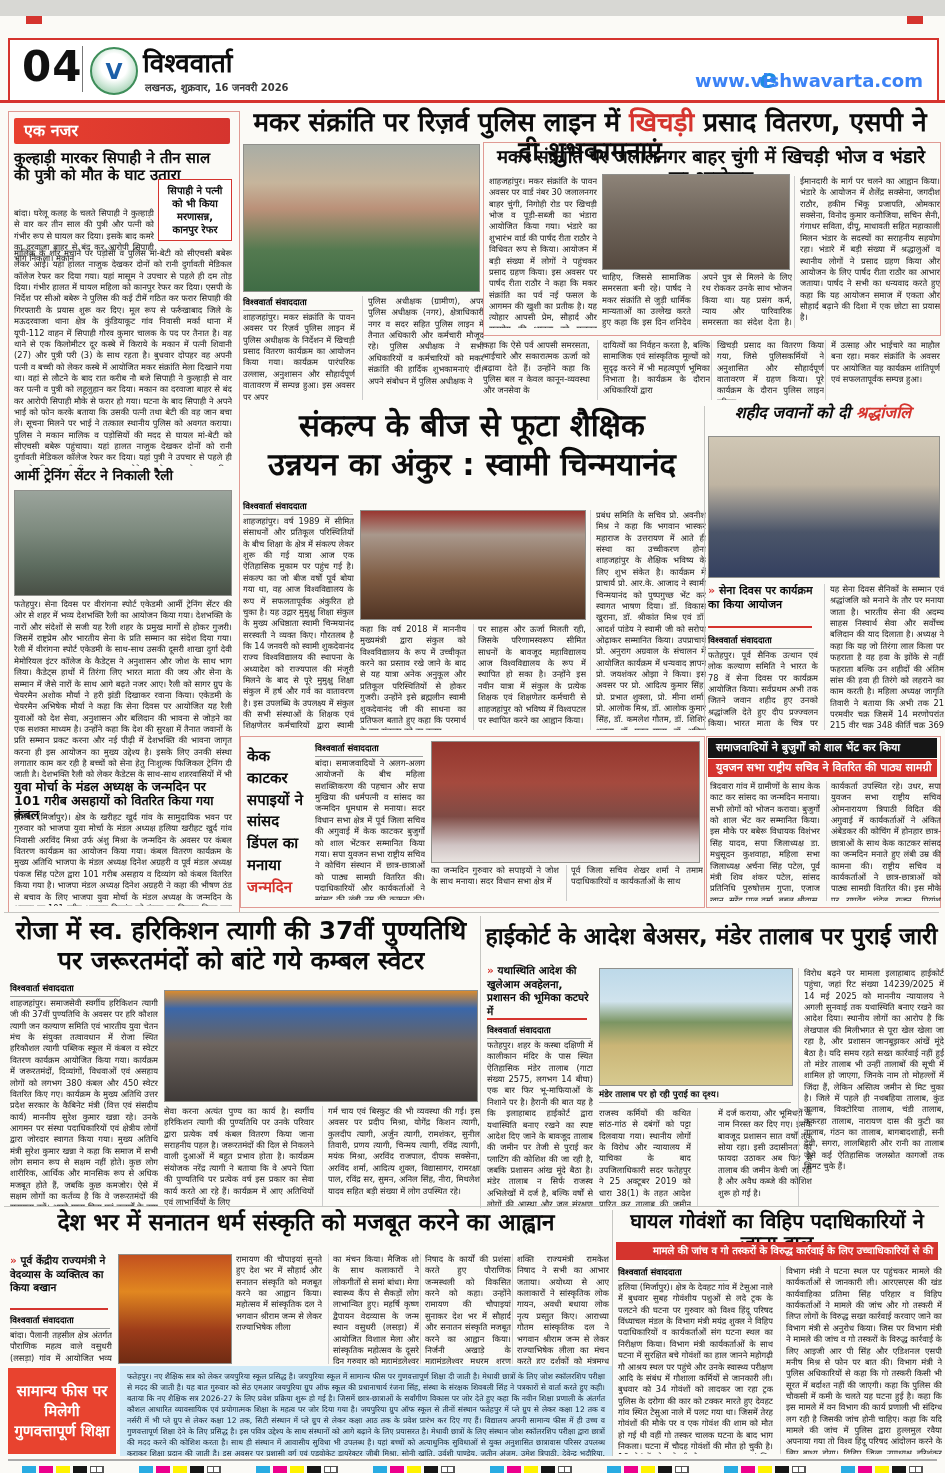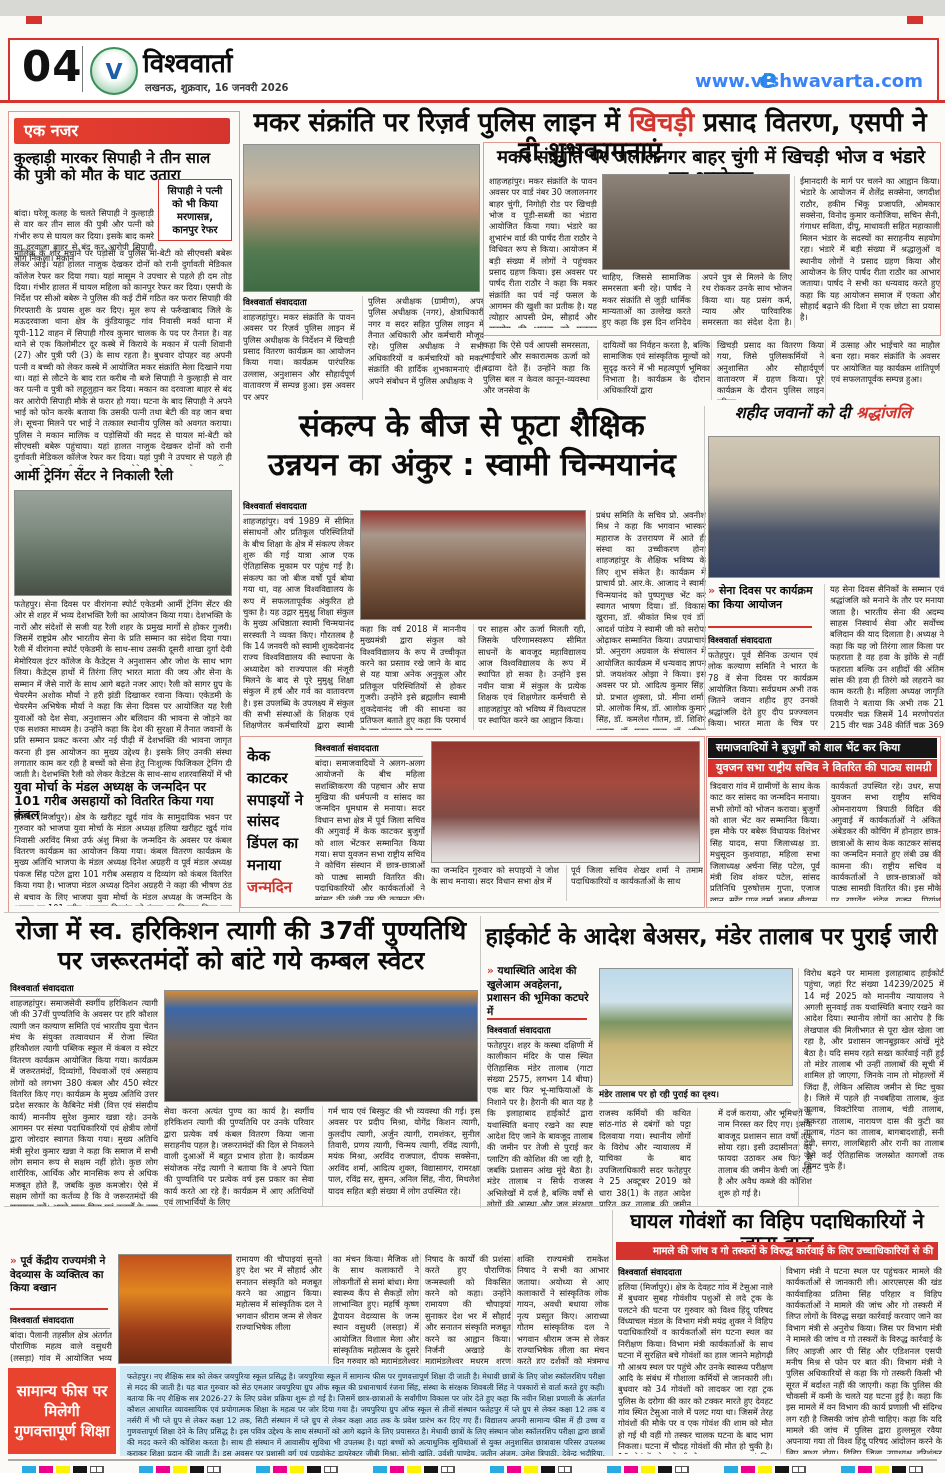--- a/index.html
+++ b/index.html
@@ -188,20 +188,21 @@
   <div class="hr" style="left:487px;top:1002px;width:100px;background:#d5342e;height:2px;"></div>
   <div class="byl" style="left:487px;top:1008px;width:104px;">विश्ववार्ता संवाददाता</div>
   <div class="col" style="left:487px;top:1024px;width:106px;height:166px;overflow:hidden;">फतेहपुर। शहर के कस्बा दक्षिणी में कालीकान मंदिर के पास स्थित ऐतिहासिक मंडेर तालाब (गाटा संख्या 2575, लगभग 14 बीघा) एक बार फिर भू-माफियाओं के निशाने पर है। हैरानी की बात यह है कि इलाहाबाद हाईकोर्ट द्वारा यथास्थिति बनाए रखने का स्पष्ट आदेश दिए जाने के बावजूद तालाब की जमीन पर तेजी से पुराई कर प्लाटिंग की कोशिश की जा रही है, जबकि प्रशासन आंख मूंदे बैठा है। मंडेर तालाब न सिर्फ राजस्व अभिलेखों में दर्ज है, बल्कि वर्षों से लोगों की आस्था और जल संरक्षण का केंद्र रहा है। देखरेख के अभाव में पहले तालाब को बदहाल किया गया, फिर</div>
   <div class="ph" id="ph-mander" style="left:599px;top:952px;width:192px;height:116px;"></div>
   <div class="capt" style="left:599px;top:1072px;width:192px;">मंडेर तालाब पर हो रही पुराई का दृश्य।</div>
   <div class="col" style="left:599px;top:1092px;width:92px;height:98px;overflow:hidden;">राजस्व कर्मियों की कथित सांठ-गांठ से दबंगों को पट्टा दिलवाया गया। स्थानीय लोगों के विरोध और न्यायालय में याचिका के बाद उपजिलाधिकारी सदर फतेहपुर ने 25 अक्टूबर 2019 को धारा 38(1) के तहत आदेश पारित कर तालाब की जमीन को पुनः तालाब खाते</div>
   <div class="col" style="left:697px;top:1092px;width:94px;height:98px;overflow:hidden;border-left:1px solid #ccc;padding-left:20px;">में दर्ज कराया, और भूमिधरों के नाम निरस्त कर दिए गए। इसके बावजूद प्रशासन सात वर्षों तक सोया रहा। इसी उदासीनता का फायदा उठाकर अब फिर से तालाब की जमीन केची जा रही है और अवैध कब्जे की कोशिश शुरू हो गई है।</div>
   <div class="col" style="left:798px;top:952px;width:140px;height:238px;overflow:hidden;border-left:1px solid #ccc;padding-left:5px;">विरोध बढ़ने पर मामला इलाहाबाद हाईकोर्ट पहुंचा, जहां रिट संख्या 14239/2025 में 14 मई 2025 को माननीय न्यायालय ने अगली सुनवाई तक यथास्थिति बनाए रखने का आदेश दिया। स्थानीय लोगों का आरोप है कि लेखपाल की मिलीभगत से पूरा खेल खेला जा रहा है, और प्रशासन जानबूझकर आंखें मूंदे बैठा है। यदि समय रहते सख्त कार्रवाई नहीं हुई तो मंडेर तालाब भी उन्हीं तालाबों की सूची में शामिल हो जाएगा, जिनके नाम तो मोहल्लों में जिंदा हैं, लेकिन अस्तित्व जमीन से मिट चुका है। जिले में पहले ही नथबहिया तालाब, कुंड तालाब, विक्टोरिया तालाब, चंडी तालाब, ककरहा तालाब, नारायण दास की कुटी का तालाब, गंठन का तालाब, बागबादशाही, सनी देवी, सगरा, लालबिहारी और रानी का तालाब जैसे कई ऐतिहासिक जलस्रोत कागजों तक सिमट चुके हैं।</div>
 
   <div class="hr" style="left:4px;top:1190px;width:935px;"></div>
+  <div class="hl center" style="left:4px;top:1194px;width:604px;font-size:23px;">देश भर में सनातन धर्म संस्कृति को मजबूत करने का आह्वान</div>
   <div class="hl" style="left:10px;top:1238px;width:102px;font-size:10.5px;line-height:1.3;">
     <span class="chev">» </span><span>पूर्व केंद्रीय राज्यमंत्री ने वेदव्यास के व्यक्तित्व का किया बखान</span>
   </div>
   <div class="hr" style="left:10px;top:1292px;width:98px;background:#d5342e;height:2px;"></div>
   <div class="byl" style="left:10px;top:1298px;width:100px;">विश्ववार्ता संवाददाता</div>
   <div class="col" style="left:10px;top:1314px;width:102px;height:34px;overflow:hidden;">बांदा। पैलानी तहसील क्षेत्र अंतर्गत पौराणिक महत्व वाले वसुधरी (लसड़ा) गांव में आयोजित भव्य सांस्कृतिक महोत्सव व मेला के दूसरे दिन पूर्व केंद्रीय राज्यमंत्री ने महर्षि वेदव्यास के व्यक्तित्व का बखान किया। उन्होंने</div>
   <div class="ph" id="ph-sanatan" style="left:118px;top:1238px;width:112px;height:108px;"></div>
   <div class="col" style="left:236px;top:1238px;width:86px;height:110px;overflow:hidden;">रामायण की चौपाइयां सुनते हुए देश भर में सौहार्द और सनातन संस्कृति को मजबूत करने का आह्वान किया। महोत्सव में सांस्कृतिक दल ने भगवान श्रीराम जन्म से लेकर राज्याभिषेक लीला</div>
   <div class="col" style="left:328px;top:1238px;width:86px;height:110px;overflow:hidden;border-left:1px solid #ccc;padding-left:4px;">का मंचन किया। मैजिक शो के साथ कलाकारों ने लोकगीतों से समां बांधा। मेगा स्वास्थ्य कैंप से सैकड़ों लोग लाभान्वित हुए। महर्षि कृष्ण द्वैपायन वेदव्यास के जन्म स्थान वसुधरी (लसड़ा) में आयोजित विशाल मेला और सांस्कृतिक महोत्सव के दूसरे दिन गुरुवार को महामंडलेश्वर व पूर्व केंद्रीय राज्यमंत्री साध्वी निरंजन ज्योति ने महर्षि वेदव्यास के जीवन चरित्र पर आधारित आशीर्वचन दिए। जलशक्ति राज्य मंत्री रामकेश</div>
   <div class="col" style="left:420px;top:1238px;width:86px;height:110px;overflow:hidden;border-left:1px solid #ccc;padding-left:4px;">निषाद के कार्यों की प्रशंसा करते हुए पौराणिक जन्मस्थली को विकसित करने को कहा। उन्होंने रामायण की चौपाइयां सुनाकर देश भर में सौहार्द और सनातन संस्कृति मजबूत करने का आह्वान किया। निर्जनी अखाड़े के महामंडलेश्वर मधुरम शरण शिवा की अनुयायी में दर्जनों संन्यासियों ने भागीदारी की। गोष्ठी में पूर्व जिलाधिकारी अनुराग पटेल और तहसीलदार पैलानी राधेश्याम सिंह ने महर्षि वेदव्यास के जीवन दर्शन पर प्रकाश डाला। क्षेत्रीय विधायक व जल</div>

